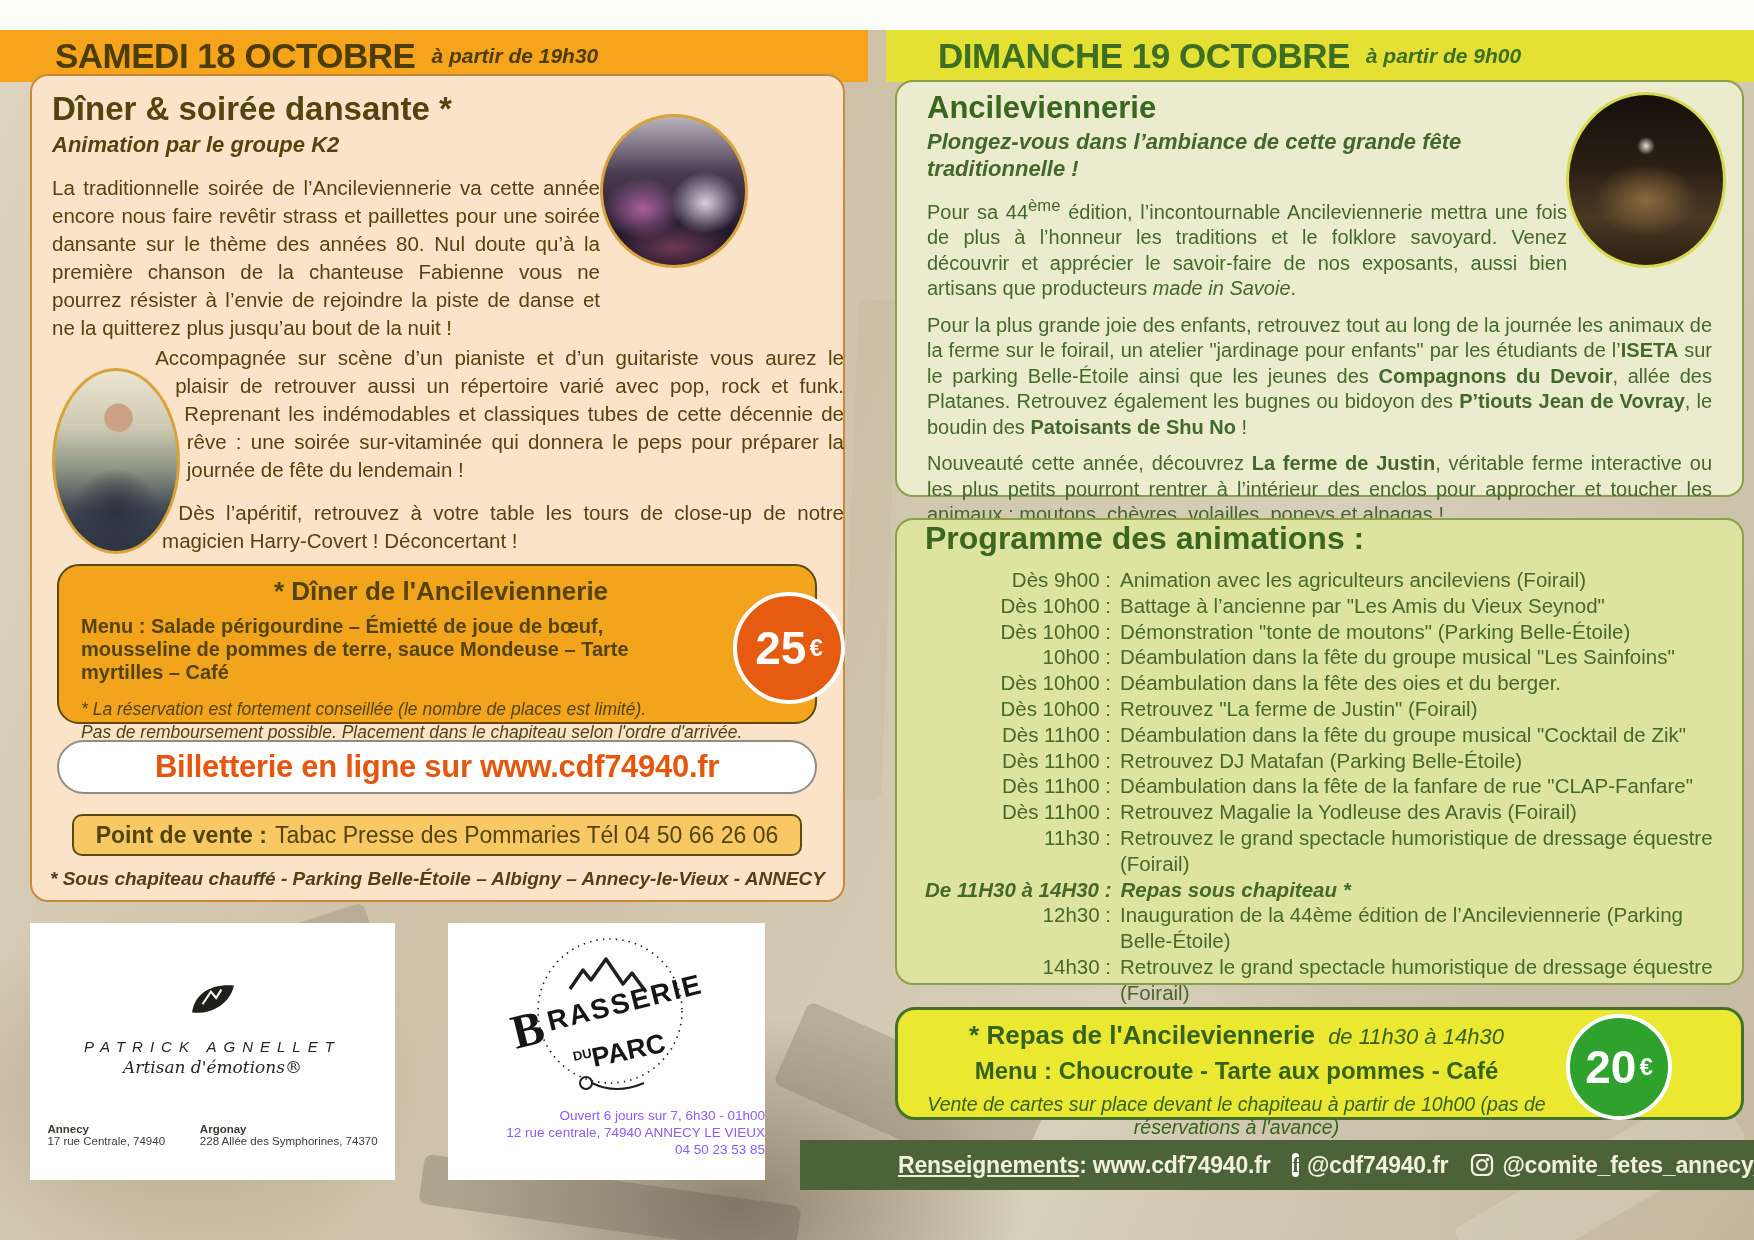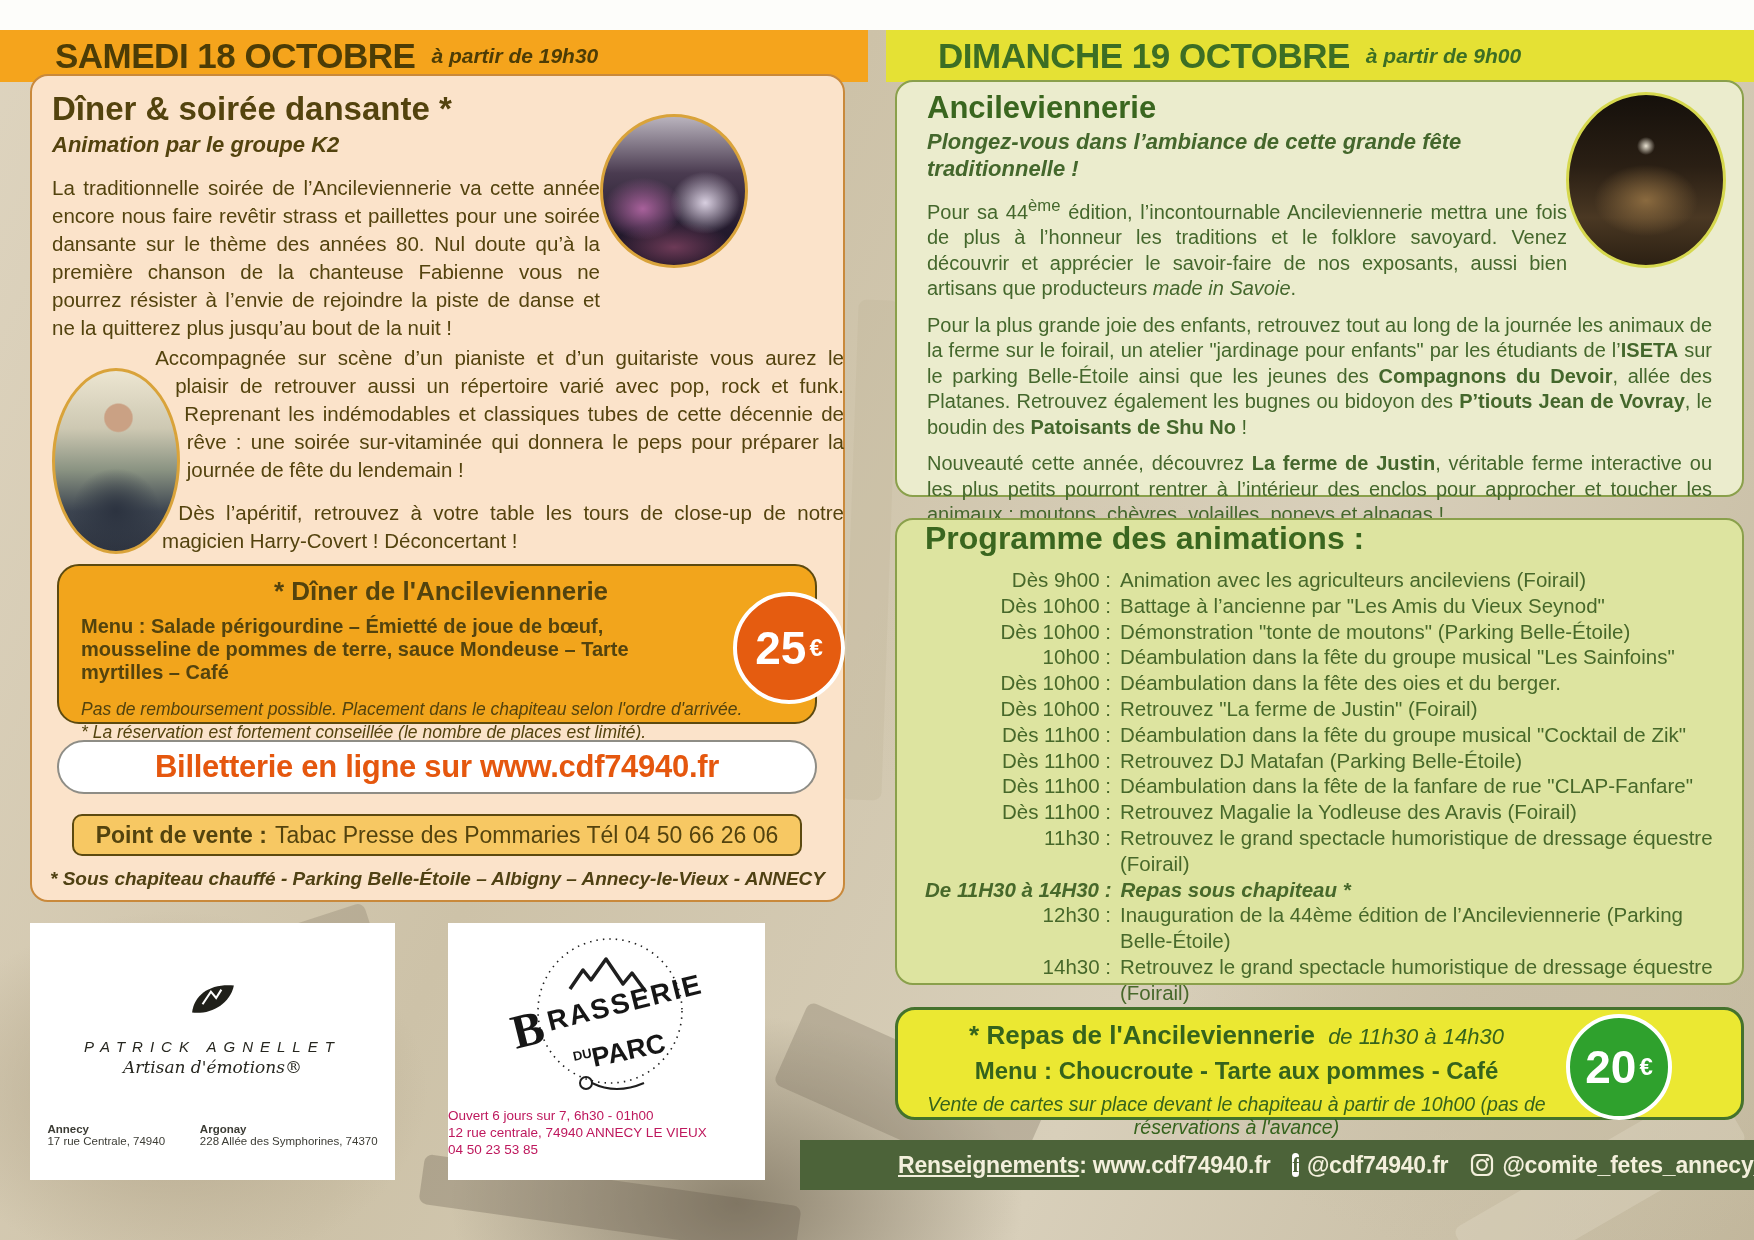--- a/index.html
+++ b/index.html
@@ -91,21 +91,21 @@
   
   .card { position:absolute; background:#fff; }
   .card-pa { left:30px; top:923px; width:365px; height:257px; }
   .pa-inner { position:absolute; left:0; top:58px; width:100%; text-align:center; color:#26261f; }
   .pa-name { font-size:15px; letter-spacing:7px; margin-top:17px;font-style:italic; }
   .pa-tagline { font-family:"DejaVu Serif", serif; font-style:italic; font-size:17px; margin-top:2px; }
   .pa-locs { position:absolute; left:0; top:200px; width:100%; display:flex; justify-content:space-around; font-size:11.5px; color:#3c3c35; }
   .pa-loc-name { font-weight:bold; }
   .card-bp { left:448px; top:923px; width:317px; height:257px; }
   .bp-logo { position:absolute; left:50%; top:2px; transform:translateX(-50%); }
-  .bp-text { position:absolute; left:0; top:184px; width:100%; text-align:left; font-size:13.5px; line-height:17px; color:#be185d; }
+  .bp-text { position:absolute; left:0; top:184px; width:100%; text-align:right; font-size:13.5px; line-height:17px; color:#8b5cf6; }
 
   
   .sun-panel1 {
     position:absolute; left:895px; top:80px; width:849px; height:417px;
     background:#ebeccd; border:2px solid #8aa04b; border-radius:18px;
     color:#44672c; padding:8px 30px;
   }
   .sun-title { font-size:31px; font-weight:bold; color:#3a661f; }
   .sun-subtitle { font-size:22px; font-weight:bold; font-style:italic; width:660px; line-height:27px; margin-top:2px; }
   .sun-p { font-size:20px; line-height:25.5px; text-align:justify; margin-top:11px; }
@@ -188,22 +188,22 @@
     <div class="sat-flow">
       <div class="photo magician-photo"></div>
       <p>Accompagnée sur scène d’un pianiste et d’un guitariste vous aurez le plaisir de retrouver aussi un répertoire varié avec pop, rock et funk. Reprenant les indémodables et classiques tubes de cette décennie de rêve : une soirée sur-vitaminée qui donnera le peps pour préparer la journée de fête du lendemain !</p>
       <p class="sat-p3">Dès l’apéritif, retrouvez à votre table les tours de close-up de notre magicien Harry-Covert ! Déconcertant !</p>
     </div>
 
     <div class="dinner-box">
       <div class="dinner-title">* Dîner de l'Ancileviennerie</div>
       <div class="dinner-menu">Menu : Salade périgourdine – Émietté de joue de bœuf, mousseline de pommes de terre, sauce Mondeuse – Tarte myrtilles – Café</div>
       <div class="dinner-notes">
+        <div>* La réservation est fortement conseillée (le nombre de places est limité).</div>
         <div>Pas de remboursement possible. Placement dans le chapiteau selon l'ordre d'arrivée.</div>
-        <div>* La réservation est fortement conseillée (le nombre de places est limité).</div>
       </div>
       <div class="price-badge badge-25">
         <span class="price-num">25</span>
           <span class="price-cur">€</span>
       </div>
     </div>
 
     <div class="ticket-box">
       <span>Billetterie en ligne sur www.cdf74940.fr</span>
     </div>

